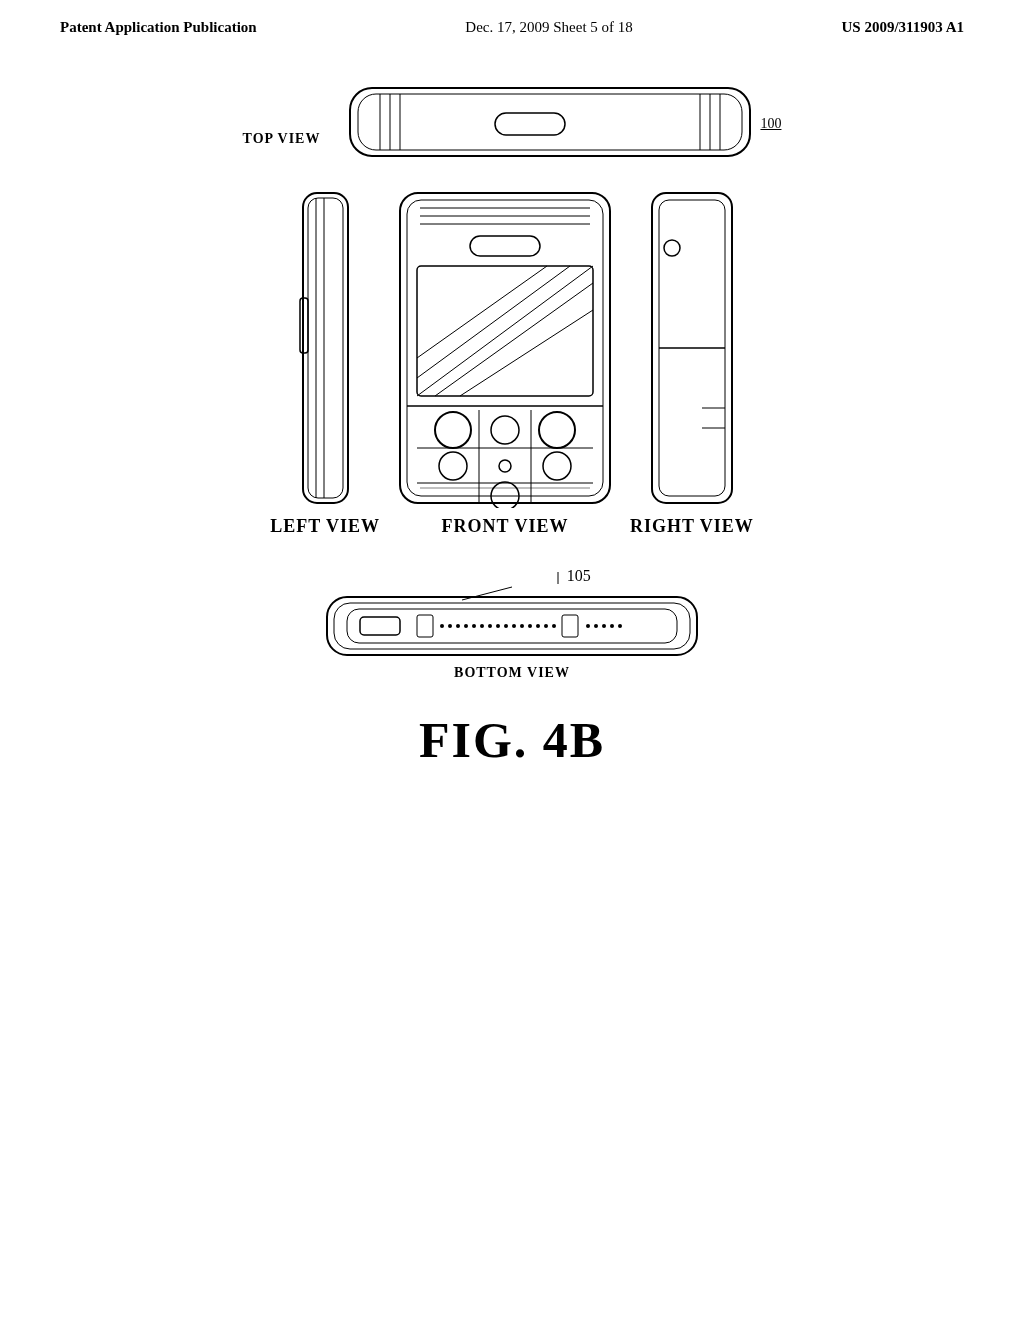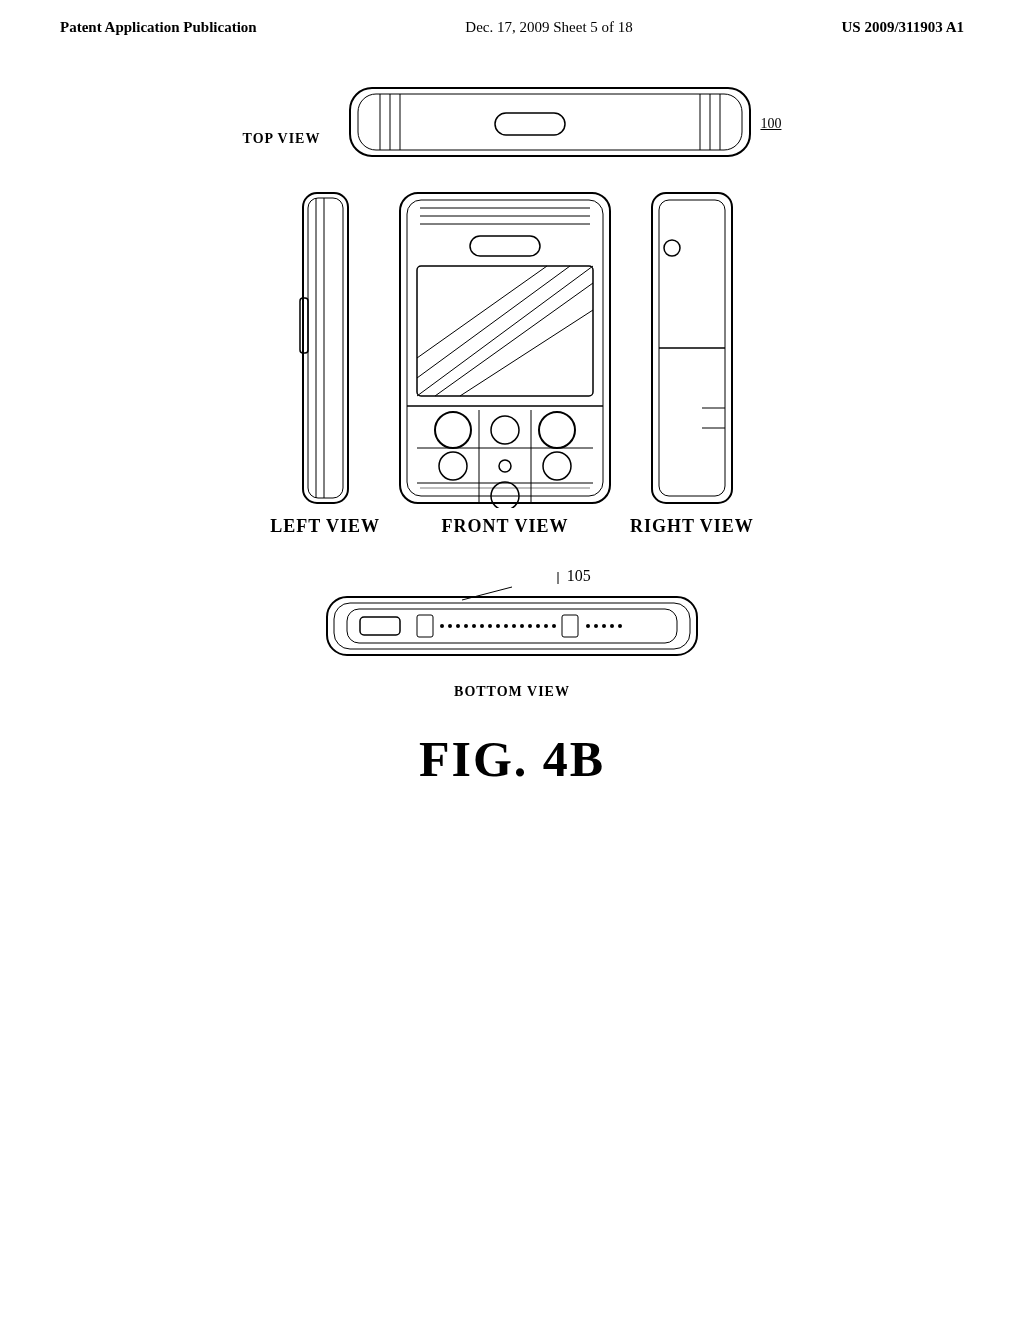--- a/index.html
+++ b/index.html
@@ -94,21 +94,21 @@
     .bottom-view-row {
       display: flex;
       flex-direction: column;
       align-items: center;
       margin-top: 20px;
     }
     .bottom-view-label {
       font-size: 14px;
       font-weight: bold;
       letter-spacing: 1px;
-      margin-top: 19px;
+      margin-top: 0;
     }
 
     
     .fig-label {
       font-size: 50px;
       font-weight: bold;
       margin-top: 30px;
       letter-spacing: 2px;
     }
 

